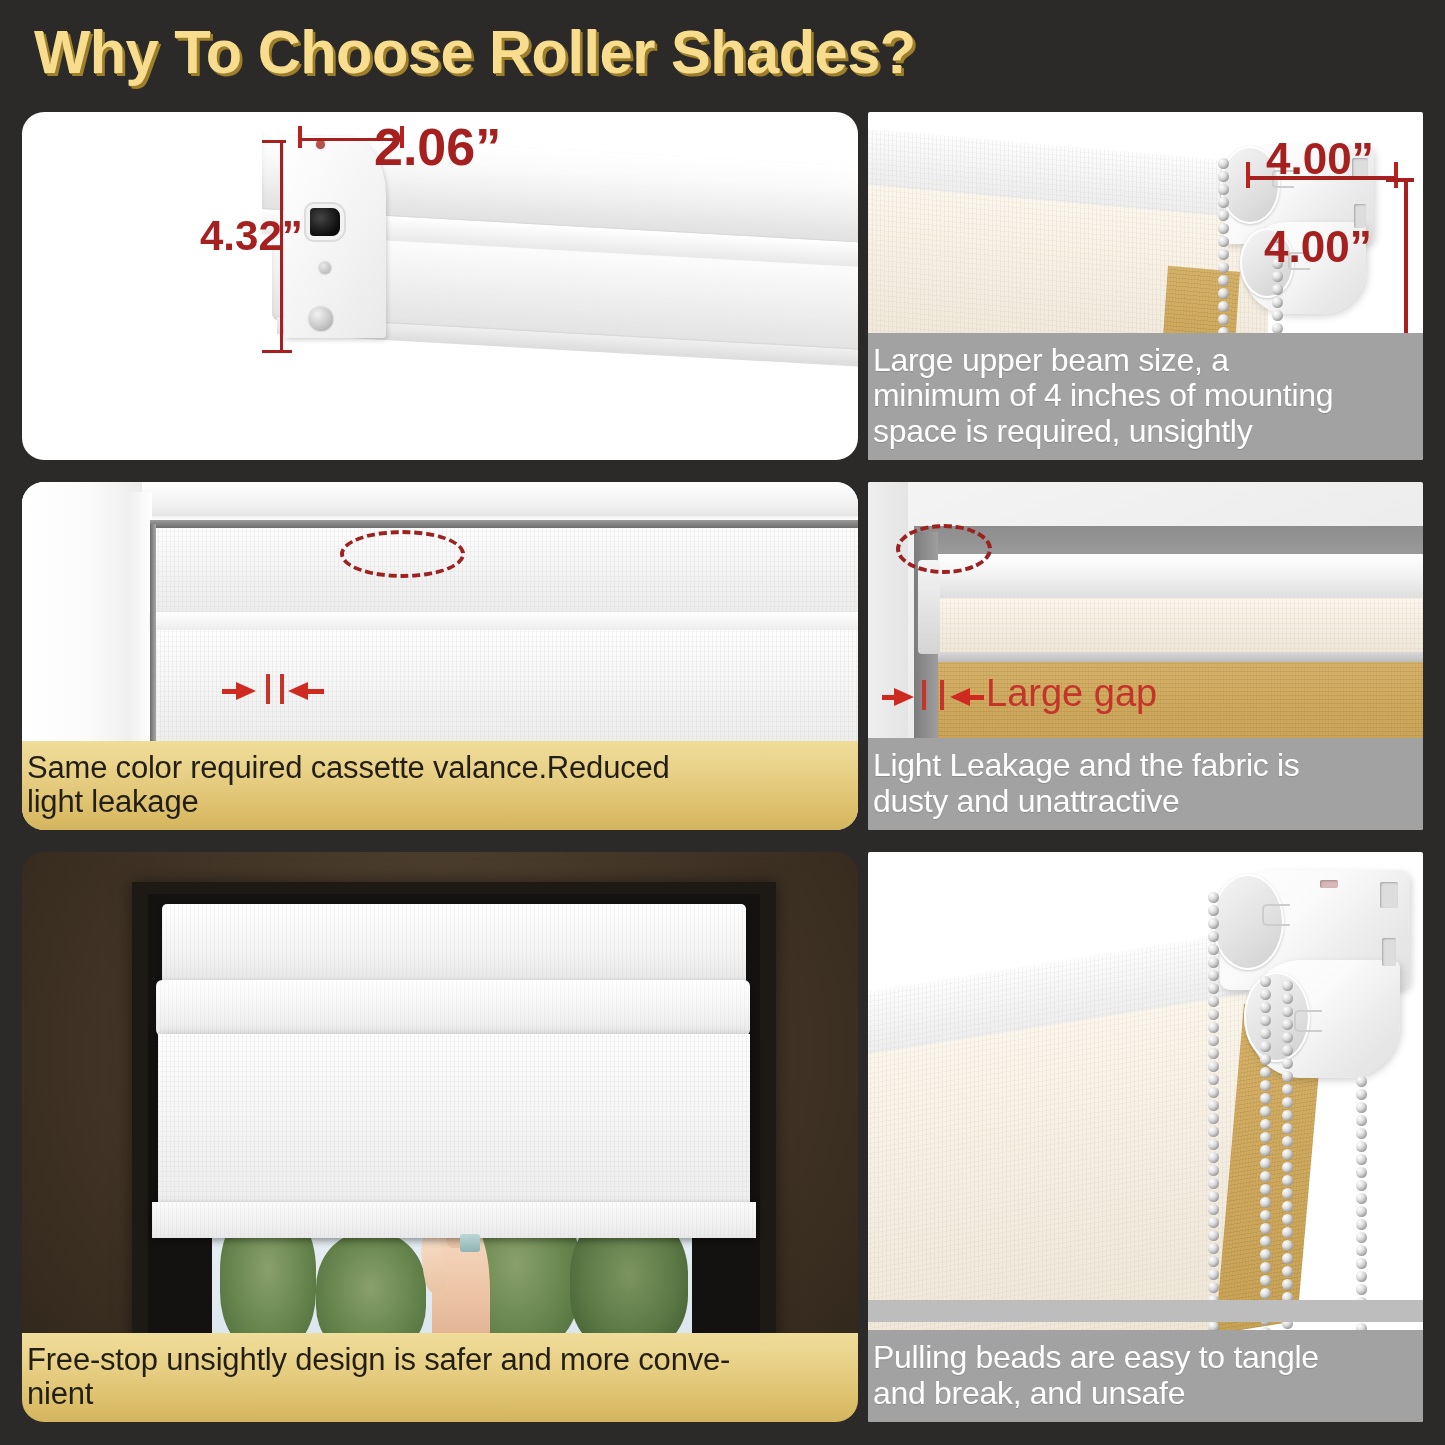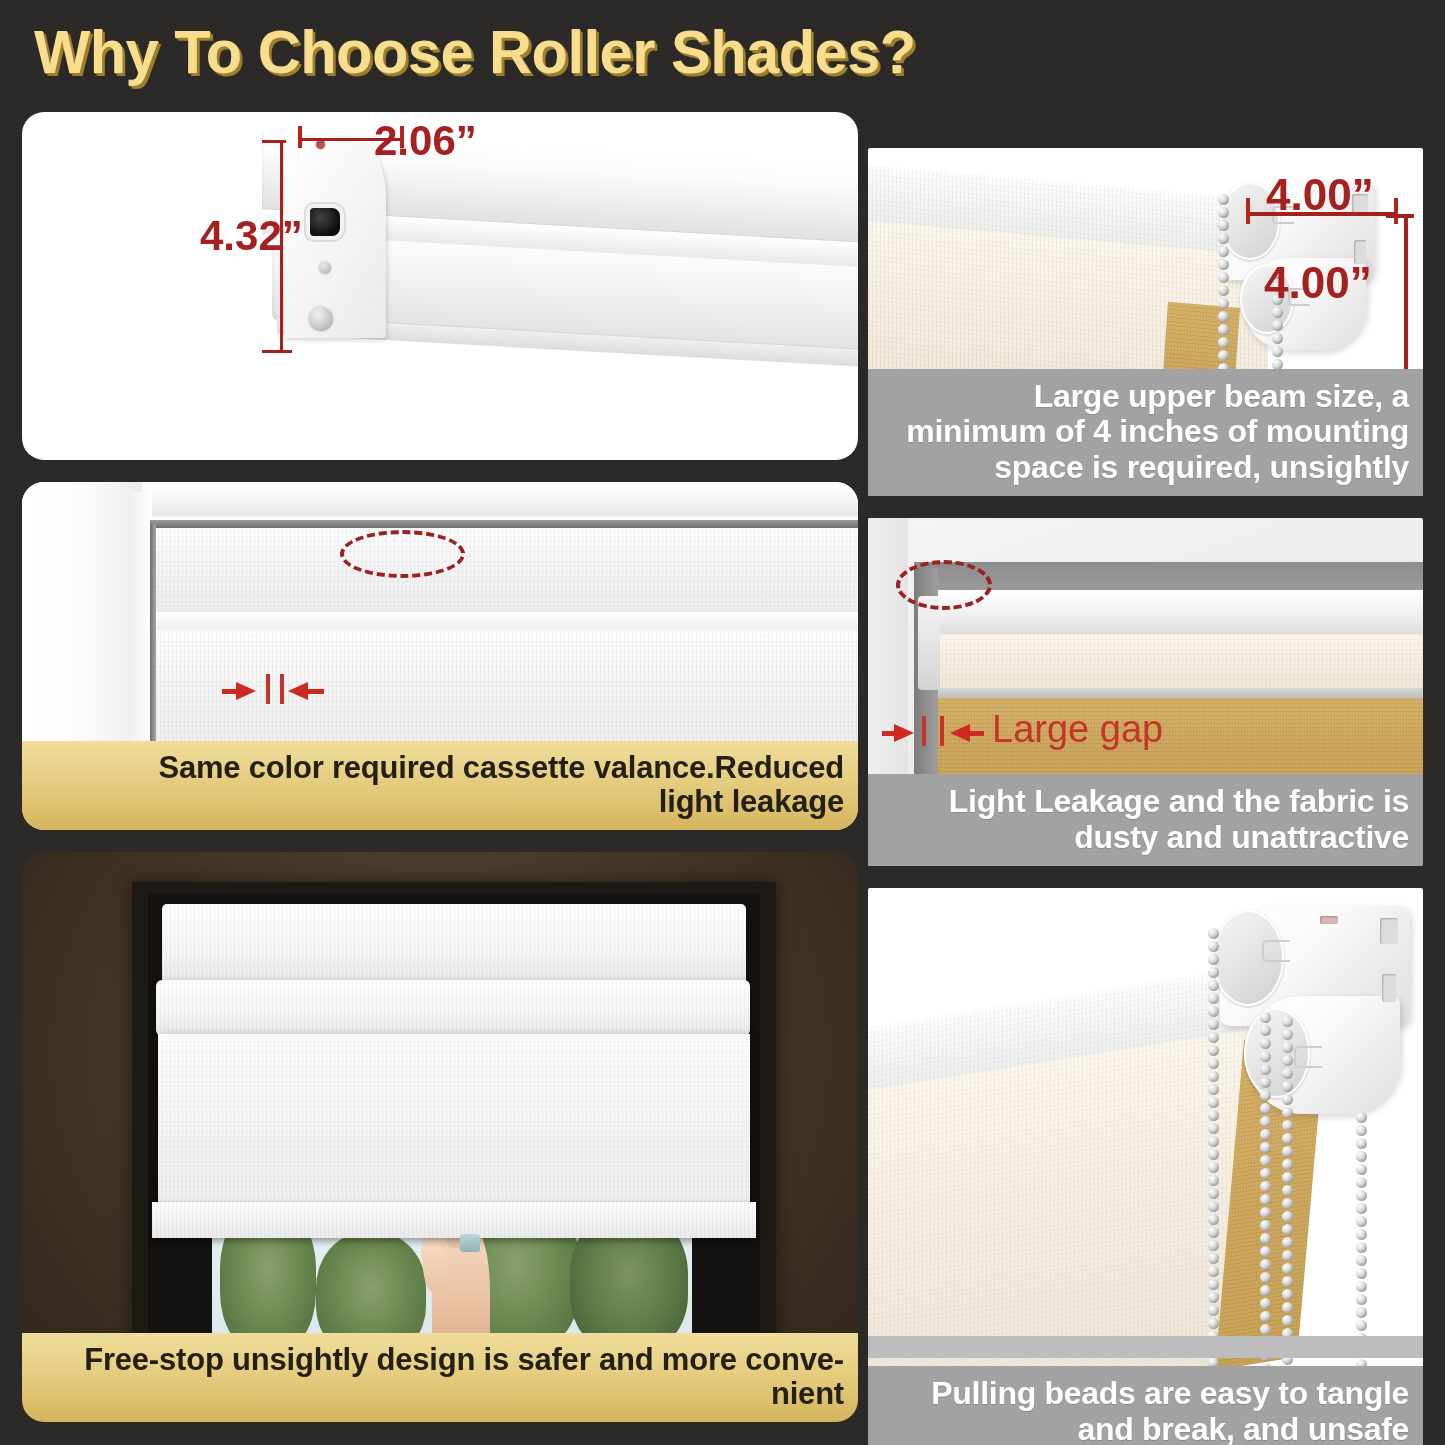--- a/index.html
+++ b/index.html
@@ -27,33 +27,32 @@
     text-shadow: 3px 3px 0 #9d7e2b, 1px 1px 0 #b9972f;
     white-space: nowrap;
     line-height: 80px;
     transform: scaleX(0.96);
     transform-origin: left center;
   }
 
   
   .panel { position: absolute; overflow: hidden; }
   .panel.left  { border-radius: 22px; }
-  .panel.right { border-radius: 2px; margin-top: 36px; }
+  .panel.right { border-radius: 2px; }
 
   .art { position: absolute; inset: 0; overflow: hidden; }
 
   
   .cap {
     position: absolute;
     left: 0; right: 0; bottom: 0;
     padding: 10px 14px 10px 5px;
-    font-weight: bold;
+    font-weight: normal;
     line-height: 1.12;
     white-space: pre-line;
-    text-align: right;
   }
   .cap.gold {
     background: linear-gradient(180deg,#f0dd9a 0%,#ecd791 18%,#dcbf6b 78%,#d4b55e 100%);
     color: #231f14;
     font-size: 31px;
     letter-spacing: -0.2px;
   }
   .cap.gray {
     background: #a2a2a2;
     color: #ffffff;
@@ -233,21 +232,21 @@
       <div class="endcap" style="left:262px; top:24px; width:102px; height:202px;"></div>
       <div class="slot" style="left:288px; top:96px; width:30px; height:28px;"></div>
       <div class="screw" style="left:297px; top:150px; width:12px; height:12px;"></div>
       <div class="screw" style="left:287px; top:195px; width:24px; height:24px;
                   background:radial-gradient(circle at 35% 30%,#f2f2f2,#c4c4c4 60%,#9e9e9e 100%);"></div>
       <div class="screw" style="left:294px; top:28px; width:9px; height:9px; background:#b4534c;"></div>
 
       <div class="dimline" style="left:276px; top:26px; width:104px; height:3px;"></div>
       <div class="tick" style="left:276px; top:14px; height:22px;"></div>
       <div class="tick" style="left:378px; top:14px; height:22px;"></div>
-      <div class="dimtxt" style="left:352px; top:5px; font-size:42px;">2.06”</div>
+      <div class="dimtxt" style="left:352px; top:5px; font-size:52px;">2.06”</div>
 
       <div class="dimline" style="left:258px; top:28px; width:3px; height:212px;"></div>
       <div class="dimline" style="left:240px; top:28px; width:24px; height:3px;"></div>
       <div class="dimline" style="left:240px; top:238px; width:30px; height:3px;"></div>
       <div class="dimtxt" style="left:178px; top:100px; font-size:42px;">4.32”</div>
     </div>
   </div>
 
   <div class="panel right" style="left:868px; top:112px; width:555px; height:348px;">
     <div class="art">
@@ -381,21 +380,21 @@
                   background:linear-gradient(180deg,#f4f4f4,#d4d4d4); border-radius:4px;"></div>
 
       <div class="ellipse" style="left:28px; top:42px; width:96px; height:50px;"></div>
 
       <div class="arrow-r" style="left:26px; top:206px;"></div>
       <div class="arrowtail" style="left:14px; top:213px; width:16px;"></div>
       <div class="tick" style="left:54px; top:198px; height:30px; background:#c5342b;"></div>
       <div class="tick" style="left:72px; top:198px; height:30px; background:#c5342b;"></div>
       <div class="arrow-l" style="left:82px; top:206px;"></div>
       <div class="arrowtail" style="left:100px; top:213px; width:16px;"></div>
-      <div class="redlabel" style="left:124px; top:190px; font-size:38px;text-align:right;">Large gap</div>
+      <div class="redlabel" style="left:118px; top:190px; font-size:38px;text-align:right;">Large gap</div>
     </div>
     <div class="cap gray">Light Leakage and the fabric is
 dusty and unattractive</div>
   </div>
 
   <div class="panel left" style="left:22px; top:852px; width:836px; height:570px;">
     <div class="art">
       <div class="room"></div>
 
       <div class="win-outer" style="left:110px; top:30px; width:644px; height:470px;"></div>

